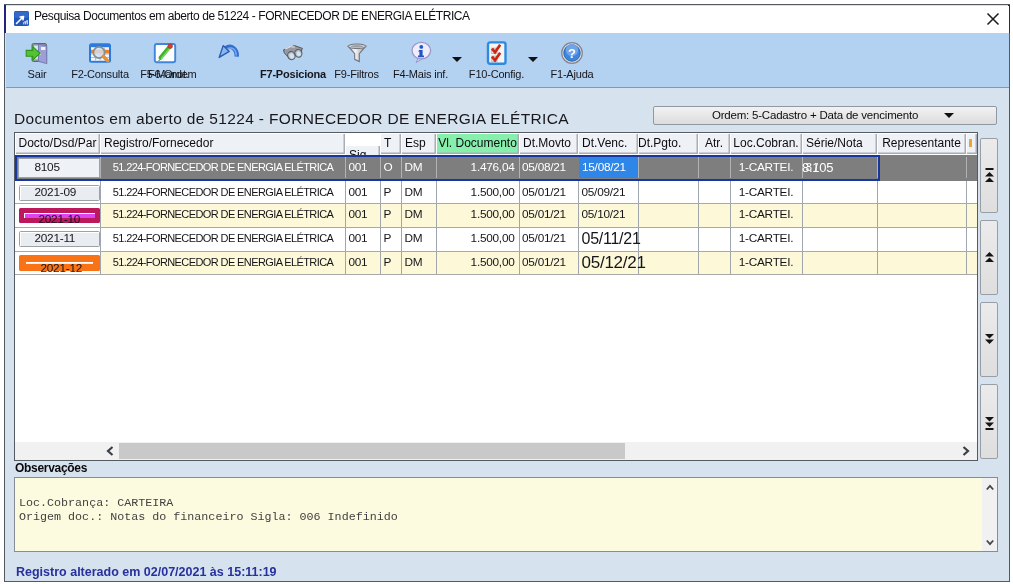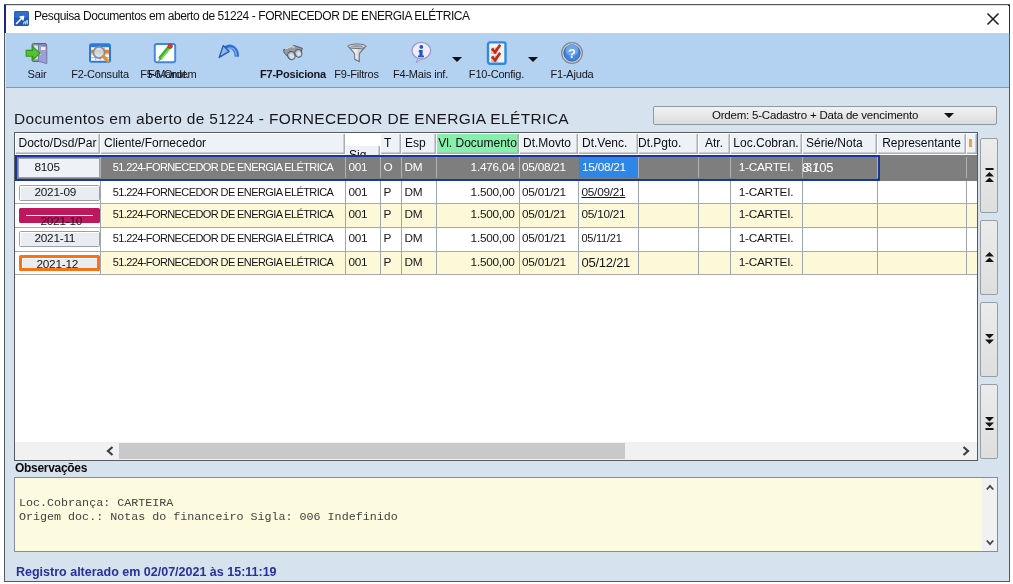--- a/index.html
+++ b/index.html
@@ -103,21 +103,21 @@
 </svg></div>
 <div class="t" style="left:572px;top:67.5px;width:160px;margin-left:-80px;text-align:center;font-size:11px;color:#16161c;letter-spacing:-0.2px;">F1-Ajuda</div>
 <div class="a" style="left:452px;top:57px;width:0;height:0;border-left:5px solid transparent;border-right:5px solid transparent;border-top:5.5px solid #111;"></div>
 <div class="a" style="left:528px;top:57px;width:0;height:0;border-left:5px solid transparent;border-right:5px solid transparent;border-top:5.5px solid #111;"></div>
 <div class="t" style="left:14px;top:109.5px;font-size:15.5px;color:#17171c;letter-spacing:0.35px;">Documentos em aberto de 51224 - FORNECEDOR DE ENERGIA ELÉTRICA</div>
 <div class="a" style="left:653px;top:106px;width:344px;height:18.5px;border:1px solid #8f99a4;border-radius:2px;background:linear-gradient(180deg,#f2f2f2,#dcdcdc);"></div>
 <div class="t" style="left:653px;top:109px;font-size:11.5px;width:324px;text-align:center;color:#0d0d0d;letter-spacing:-0.2px;">Ordem: 5-Cadastro + Data de vencimento</div>
 <div class="a" style="left:944px;top:112.5px;width:0;height:0;border-left:5px solid transparent;border-right:5px solid transparent;border-top:5.5px solid #111;"></div>
 <div class="a" style="left:14px;top:132px;width:964px;height:329px;border:1px solid #565b61;background:#ffffff;"></div>
 <div class="a" style="left:15px;top:133px;width:85px;height:20.5px;background:#eef1f5;box-shadow:inset 1px 1px 0 #ffffff, inset -1.5px -1.5px 0 #a9aeb6;font-size:12px;color:#0c0c10;line-height:20px;white-space:nowrap;overflow:hidden;text-align:center;">Docto/Dsd/Par</div>
-<div class="a" style="left:100px;top:133px;width:245px;height:20.5px;background:#eef1f5;box-shadow:inset 1px 1px 0 #ffffff, inset -1.5px -1.5px 0 #a9aeb6;font-size:12px;color:#0c0c10;line-height:20px;white-space:nowrap;overflow:hidden;padding-left:4px;">Cliente/Fornecedor</div>
+<div class="a" style="left:100px;top:133px;width:245px;height:20.5px;background:#eef1f5;box-shadow:inset 1px 1px 0 #ffffff, inset -1.5px -1.5px 0 #a9aeb6;font-size:12px;color:#0c0c10;line-height:20px;white-space:nowrap;overflow:hidden;padding-left:4px;">Registro/Fornecedor</div>
 <div class="a" style="left:345px;top:133px;width:35px;height:20.5px;background:#eef1f5;box-shadow:inset 1px 1px 0 #ffffff, inset -1.5px -1.5px 0 #a9aeb6;font-size:12px;color:#0c0c10;line-height:20px;white-space:nowrap;overflow:hidden;padding-left:4px;margin-top:12px;">Sig</div>
 <div class="a" style="left:380px;top:133px;width:21px;height:20.5px;background:#eef1f5;box-shadow:inset 1px 1px 0 #ffffff, inset -1.5px -1.5px 0 #a9aeb6;font-size:12px;color:#0c0c10;line-height:20px;white-space:nowrap;overflow:hidden;padding-left:4px;">T</div>
 <div class="a" style="left:401px;top:133px;width:35px;height:20.5px;background:#eef1f5;box-shadow:inset 1px 1px 0 #ffffff, inset -1.5px -1.5px 0 #a9aeb6;font-size:12px;color:#0c0c10;line-height:20px;white-space:nowrap;overflow:hidden;padding-left:4px;">Esp</div>
 <div class="a" style="left:436px;top:133px;width:83px;height:20.5px;background:#86efac;box-shadow:inset 1px 1px 0 #ffffff, inset -1.5px -1.5px 0 #a9aeb6;font-size:12px;color:#0c0c10;line-height:20px;white-space:nowrap;overflow:hidden;text-align:center;">Vl. Documento</div>
 <div class="a" style="left:519px;top:133px;width:59px;height:20.5px;background:#eef1f5;box-shadow:inset 1px 1px 0 #ffffff, inset -1.5px -1.5px 0 #a9aeb6;font-size:12px;color:#0c0c10;line-height:20px;white-space:nowrap;overflow:hidden;padding-left:4px;">Dt.Movto</div>
 <div class="a" style="left:578px;top:133px;width:60px;height:20.5px;background:#eef1f5;box-shadow:inset 1px 1px 0 #ffffff, inset -1.5px -1.5px 0 #a9aeb6;font-size:12px;color:#0c0c10;line-height:20px;white-space:nowrap;overflow:hidden;padding-left:4px;">Dt.Venc.</div>
 <div class="a" style="left:638px;top:133px;width:60px;height:20.5px;background:#eef1f5;box-shadow:inset 1px 1px 0 #ffffff, inset -1.5px -1.5px 0 #a9aeb6;font-size:12px;color:#0c0c10;line-height:20px;white-space:nowrap;overflow:hidden;padding-left:0;">Dt.Pgto.</div>
 <div class="a" style="left:698px;top:133px;width:32px;height:20.5px;background:#eef1f5;box-shadow:inset 1px 1px 0 #ffffff, inset -1.5px -1.5px 0 #a9aeb6;font-size:12px;color:#0c0c10;line-height:20px;white-space:nowrap;overflow:hidden;text-align:center;">Atr.</div>
 <div class="a" style="left:730px;top:133px;width:72px;height:20.5px;background:#eef1f5;box-shadow:inset 1px 1px 0 #ffffff, inset -1.5px -1.5px 0 #a9aeb6;font-size:12px;color:#0c0c10;line-height:20px;white-space:nowrap;overflow:hidden;text-align:center;">Loc.Cobran.</div>
 <div class="a" style="left:802px;top:133px;width:75px;height:20.5px;background:#eef1f5;box-shadow:inset 1px 1px 0 #ffffff, inset -1.5px -1.5px 0 #a9aeb6;font-size:12px;color:#0c0c10;line-height:20px;white-space:nowrap;overflow:hidden;padding-left:4px;">Série/Nota</div>
@@ -145,48 +145,48 @@
 <div class="a" style="left:15px;top:226.9px;width:962px;height:1px;background:#a8a8a8;"></div>
 <div class="a" style="left:15px;top:250.6px;width:962px;height:1px;background:#a8a8a8;"></div>
 <div class="a" style="left:15px;top:274.3px;width:962px;height:1px;background:#a8a8a8;"></div>
 <div class="a" style="left:18.5px;top:185.0px;width:81px;height:15.5px;border:1px solid #9ba1a9;border-radius:1.5px;background:#e9edf2;box-shadow:inset 1px 1px 0 #fff;padding-left:15px;line-height:13.5px;font-size:11.8px;letter-spacing:-0.25px;color:#15151a;">2021-09</div>
 <div class="t" style="left:101px;top:180.5px;height:22.7px;line-height:22.7px;font-size:11.8px;letter-spacing:-0.25px;color:#15151a;width:244px;text-align:center;font-size:11px;letter-spacing:-0.6px;">51.224-FORNECEDOR DE ENERGIA ELÉTRICA</div>
 <div class="t" style="left:348.5px;top:180.5px;height:22.7px;line-height:22.7px;font-size:11.8px;letter-spacing:-0.25px;color:#15151a;">001</div>
 <div class="t" style="left:383.5px;top:180.5px;height:22.7px;line-height:22.7px;font-size:11.8px;letter-spacing:-0.25px;color:#15151a;">P</div>
 <div class="t" style="left:404.5px;top:180.5px;height:22.7px;line-height:22.7px;font-size:11.8px;letter-spacing:-0.25px;color:#15151a;">DM</div>
 <div class="t" style="left:436px;top:180.5px;height:22.7px;line-height:22.7px;font-size:11.8px;letter-spacing:-0.25px;color:#15151a;width:78.5px;text-align:right;">1.500,00</div>
 <div class="t" style="left:522px;top:180.5px;height:22.7px;line-height:22.7px;font-size:11.8px;letter-spacing:-0.25px;color:#15151a;">05/01/21</div>
-<div class="t" style="left:581.5px;top:180.5px;height:22.7px;line-height:22.7px;font-size:11.8px;letter-spacing:-0.25px;color:#15151a;text-decoration:underline;">05/09/21</div>
+<div class="t" style="left:581.5px;top:180.5px;height:22.7px;line-height:22.7px;font-size:11.8px;letter-spacing:-0.25px;color:#15151a;">05/09/21</div>
 <div class="t" style="left:730px;top:180.5px;height:22.7px;line-height:22.7px;font-size:11.8px;letter-spacing:-0.25px;color:#15151a;width:72px;text-align:center;">1-CARTEI.</div>
-<div class="a" style="left:18.5px;top:207.7px;width:81px;height:15.5px;border:7px solid #be185d;border-radius:1.5px;background:#d946ef;box-shadow:inset 1px 1px 0 #fff;padding-left:15px;line-height:13.5px;font-size:11.8px;letter-spacing:-0.25px;color:#15151a;">2021-10</div>
+<div class="a" style="left:18.5px;top:207.7px;width:81px;height:15.5px;border:5px solid #be185d;border-radius:1.5px;background:#d946ef;box-shadow:inset 1px 1px 0 #fff;padding-left:15px;line-height:13.5px;font-size:11.8px;letter-spacing:-0.25px;color:#15151a;">2021-10</div>
 <div class="t" style="left:101px;top:203.2px;height:23.7px;line-height:23.7px;font-size:11.8px;letter-spacing:-0.25px;color:#15151a;width:244px;text-align:center;font-size:11px;letter-spacing:-0.6px;">51.224-FORNECEDOR DE ENERGIA ELÉTRICA</div>
 <div class="t" style="left:348.5px;top:203.2px;height:23.7px;line-height:23.7px;font-size:11.8px;letter-spacing:-0.25px;color:#15151a;">001</div>
 <div class="t" style="left:383.5px;top:203.2px;height:23.7px;line-height:23.7px;font-size:11.8px;letter-spacing:-0.25px;color:#15151a;">P</div>
 <div class="t" style="left:404.5px;top:203.2px;height:23.7px;line-height:23.7px;font-size:11.8px;letter-spacing:-0.25px;color:#15151a;">DM</div>
 <div class="t" style="left:436px;top:203.2px;height:23.7px;line-height:23.7px;font-size:11.8px;letter-spacing:-0.25px;color:#15151a;width:78.5px;text-align:right;">1.500,00</div>
 <div class="t" style="left:522px;top:203.2px;height:23.7px;line-height:23.7px;font-size:11.8px;letter-spacing:-0.25px;color:#15151a;">05/01/21</div>
 <div class="t" style="left:581.5px;top:203.2px;height:23.7px;line-height:23.7px;font-size:11.8px;letter-spacing:-0.25px;color:#15151a;">05/10/21</div>
 <div class="t" style="left:730px;top:203.2px;height:23.7px;line-height:23.7px;font-size:11.8px;letter-spacing:-0.25px;color:#15151a;width:72px;text-align:center;">1-CARTEI.</div>
 <div class="a" style="left:18.5px;top:231.4px;width:81px;height:15.5px;border:1px solid #9ba1a9;border-radius:1.5px;background:#e9edf2;box-shadow:inset 1px 1px 0 #fff;padding-left:15px;line-height:13.5px;font-size:11.8px;letter-spacing:-0.25px;color:#15151a;">2021-11</div>
 <div class="t" style="left:101px;top:226.9px;height:23.7px;line-height:23.7px;font-size:11.8px;letter-spacing:-0.25px;color:#15151a;width:244px;text-align:center;font-size:11px;letter-spacing:-0.6px;">51.224-FORNECEDOR DE ENERGIA ELÉTRICA</div>
 <div class="t" style="left:348.5px;top:226.9px;height:23.7px;line-height:23.7px;font-size:11.8px;letter-spacing:-0.25px;color:#15151a;">001</div>
 <div class="t" style="left:383.5px;top:226.9px;height:23.7px;line-height:23.7px;font-size:11.8px;letter-spacing:-0.25px;color:#15151a;">P</div>
 <div class="t" style="left:404.5px;top:226.9px;height:23.7px;line-height:23.7px;font-size:11.8px;letter-spacing:-0.25px;color:#15151a;">DM</div>
 <div class="t" style="left:436px;top:226.9px;height:23.7px;line-height:23.7px;font-size:11.8px;letter-spacing:-0.25px;color:#15151a;width:78.5px;text-align:right;">1.500,00</div>
 <div class="t" style="left:522px;top:226.9px;height:23.7px;line-height:23.7px;font-size:11.8px;letter-spacing:-0.25px;color:#15151a;">05/01/21</div>
-<div class="t" style="left:581.5px;top:226.9px;height:23.7px;line-height:23.7px;font-size:11px;letter-spacing:-0.25px;color:#15151a;">05/11/21</div>
+<div class="t" style="left:581.5px;top:226.9px;height:23.7px;line-height:23.7px;font-size:16px;letter-spacing:-0.25px;color:#15151a;">05/11/21</div>
 <div class="t" style="left:730px;top:226.9px;height:23.7px;line-height:23.7px;font-size:11.8px;letter-spacing:-0.25px;color:#15151a;width:72px;text-align:center;">1-CARTEI.</div>
-<div class="a" style="left:18.5px;top:255.1px;width:81px;height:15.5px;border:3px solid #f97316;border-radius:1.5px;background:#e9edf2;box-shadow:inset 1px 1px 0 #fff;padding-left:15px;line-height:13.5px;font-size:11.8px;letter-spacing:-0.25px;color:#15151a;">2021-12</div>
+<div class="a" style="left:18.5px;top:255.1px;width:81px;height:15.5px;border:7px solid #f97316;border-radius:1.5px;background:#e9edf2;box-shadow:inset 1px 1px 0 #fff;padding-left:15px;line-height:13.5px;font-size:11.8px;letter-spacing:-0.25px;color:#15151a;">2021-12</div>
 <div class="t" style="left:101px;top:250.6px;height:23.7px;line-height:23.7px;font-size:11.8px;letter-spacing:-0.25px;color:#15151a;width:244px;text-align:center;font-size:11px;letter-spacing:-0.6px;">51.224-FORNECEDOR DE ENERGIA ELÉTRICA</div>
 <div class="t" style="left:348.5px;top:250.6px;height:23.7px;line-height:23.7px;font-size:11.8px;letter-spacing:-0.25px;color:#15151a;">001</div>
 <div class="t" style="left:383.5px;top:250.6px;height:23.7px;line-height:23.7px;font-size:11.8px;letter-spacing:-0.25px;color:#15151a;">P</div>
 <div class="t" style="left:404.5px;top:250.6px;height:23.7px;line-height:23.7px;font-size:11.8px;letter-spacing:-0.25px;color:#15151a;">DM</div>
 <div class="t" style="left:436px;top:250.6px;height:23.7px;line-height:23.7px;font-size:11.8px;letter-spacing:-0.25px;color:#15151a;width:78.5px;text-align:right;">1.500,00</div>
 <div class="t" style="left:522px;top:250.6px;height:23.7px;line-height:23.7px;font-size:11.8px;letter-spacing:-0.25px;color:#15151a;">05/01/21</div>
-<div class="t" style="left:581.5px;top:250.6px;height:15px;line-height:23.7px;font-size:13px;letter-spacing:-0.25px;color:#15151a;">05/12/21</div>
+<div class="t" style="left:581.5px;top:250.6px;height:15px;line-height:23.7px;font-size:17px;letter-spacing:-0.25px;color:#15151a;">05/12/21</div>
 <div class="t" style="left:730px;top:250.6px;height:23.7px;line-height:23.7px;font-size:11.8px;letter-spacing:-0.25px;color:#15151a;width:72px;text-align:center;">1-CARTEI.</div>
 <div class="a" style="left:15px;top:155px;width:962px;height:25.5px;background:#7e7e7e;"></div>
 <div class="a" style="left:100px;top:157.3px;width:1px;height:21px;background:#b2b2b2;"></div>
 <div class="a" style="left:345px;top:157.3px;width:1px;height:21px;background:#b2b2b2;"></div>
 <div class="a" style="left:380px;top:157.3px;width:1px;height:21px;background:#b2b2b2;"></div>
 <div class="a" style="left:401px;top:157.3px;width:1px;height:21px;background:#b2b2b2;"></div>
 <div class="a" style="left:436px;top:157.3px;width:1px;height:21px;background:#b2b2b2;"></div>
 <div class="a" style="left:519px;top:157.3px;width:1px;height:21px;background:#b2b2b2;"></div>
 <div class="a" style="left:638px;top:157.3px;width:1px;height:21px;background:#b2b2b2;"></div>
 <div class="a" style="left:698px;top:157.3px;width:1px;height:21px;background:#b2b2b2;"></div>

